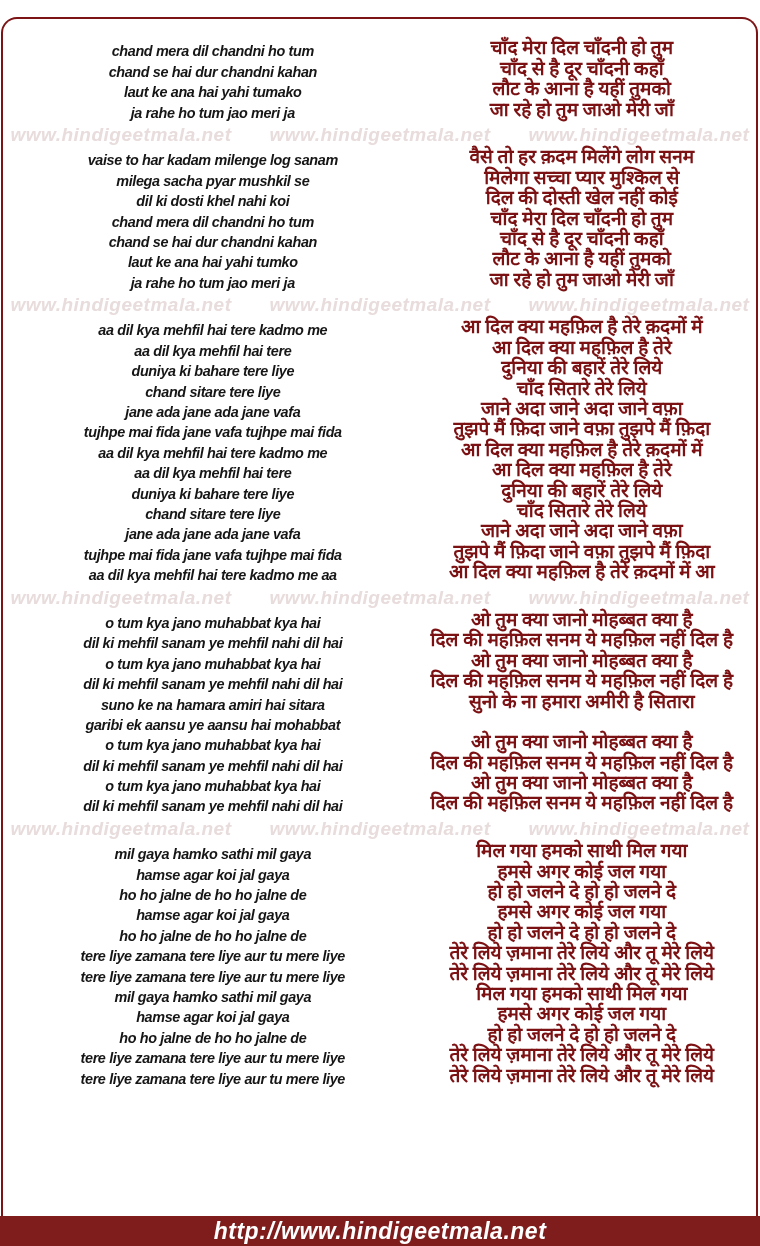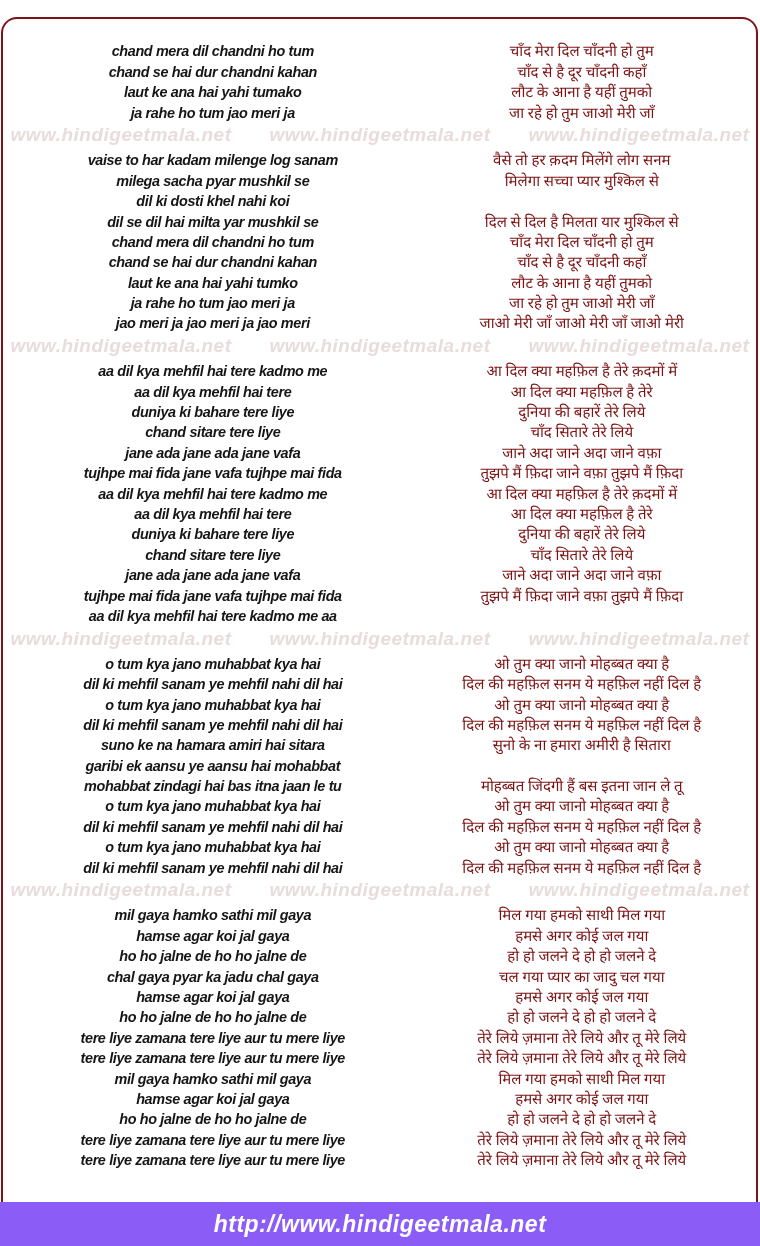--- a/index.html
+++ b/index.html
@@ -23,34 +23,35 @@
   .en{
     width:56%;text-align:center;
     font-style:italic;font-weight:bold;font-size:15.5px;
     letter-spacing:-0.4px;color:#161616;
     transform:scaleX(.93);
     white-space:nowrap;
   }
   .hi{
     width:44%;box-sizing:border-box;padding-right:22px;text-align:center;
     font-family:"Liberation Serif",serif;
-    font-size:15px;color:#7b1113;
+    font-size:19px;color:#7b1113;
     white-space:nowrap;
+    font-weight:bold;
   }
   .wm-row{
     display:flex;justify-content:center;gap:38px;
     height:20.4px;margin:3.5px 0;align-items:center;
   }
   .wm{
     font-style:italic;font-weight:bold;font-size:19px;
     color:#e8dcdc;letter-spacing:0.5px;white-space:nowrap;
   }
   .footer{
-    position:absolute;left:0;right:0;bottom:0;height:44px;
-    background:#8b5cf6;
+    position:absolute;left:0;right:0;bottom:0;height:30px;
+    background:#7f1d1d;
     display:flex;align-items:center;justify-content:center;
     z-index:5;
   }
   .footer span{
     color:#ffffff;font-style:italic;font-weight:bold;font-size:23px;
     letter-spacing:0.5px;
   }
 </style>
 </head>
 <body>
@@ -88,45 +89,38 @@
       <div class="lyric-row">
         <div class="en">vaise to har kadam milenge log sanam</div>
         <div class="hi">वैसे तो हर क़दम मिलेंगे लोग सनम</div>
       </div>
       <div class="lyric-row">
         <div class="en">milega sacha pyar mushkil se</div>
         <div class="hi">मिलेगा सच्चा प्यार मुश्किल से</div>
       </div>
       <div class="lyric-row">
         <div class="en">dil ki dosti khel nahi koi</div>
-      </div>
-      <div class="lyric-row">
-        <div class="en">dil se dil hai milta yar mushkil se</div>
-        <div class="hi">दिल से दिल है मिलता यार मुश्किल से</div>
+        <div class="hi">दिल की दोस्ती खेल नहीं कोई</div>
       </div>
       <div class="lyric-row">
         <div class="en">chand mera dil chandni ho tum</div>
         <div class="hi">चाँद मेरा दिल चाँदनी हो तुम</div>
       </div>
       <div class="lyric-row">
         <div class="en">chand se hai dur chandni kahan</div>
         <div class="hi">चाँद से है दूर चाँदनी कहाँ</div>
       </div>
       <div class="lyric-row">
         <div class="en">laut ke ana hai yahi tumko</div>
         <div class="hi">लौट के आना है यहीं तुमको</div>
       </div>
       <div class="lyric-row">
         <div class="en">ja rahe ho tum jao meri ja</div>
         <div class="hi">जा रहे हो तुम जाओ मेरी जाँ</div>
       </div>
-      <div class="lyric-row">
-        <div class="en">jao meri ja jao meri ja jao meri</div>
-        <div class="hi">जाओ मेरी जाँ जाओ मेरी जाँ जाओ मेरी</div>
-      </div>
     </div>
 
   <div class="wm-row">
     <span class="wm">www.hindigeetmala.net</span>
     <span class="wm">www.hindigeetmala.net</span>
     <span class="wm">www.hindigeetmala.net</span>
   </div>
 
   <div class="stanza">
       <div class="lyric-row">
@@ -172,20 +166,21 @@
       <div class="lyric-row">
         <div class="en">jane ada jane ada jane vafa</div>
         <div class="hi">जाने अदा जाने अदा जाने वफ़ा</div>
       </div>
       <div class="lyric-row">
         <div class="en">tujhpe mai fida jane vafa tujhpe mai fida</div>
         <div class="hi">तुझपे मैं फ़िदा जाने वफ़ा तुझपे मैं फ़िदा</div>
       </div>
       <div class="lyric-row">
         <div class="en">aa dil kya mehfil hai tere kadmo me aa</div>
+        <div class="hi">आ दिल क्या महफ़िल है तेरे क़दमों में आ</div>
       </div>
     </div>
 
   <div class="wm-row">
     <span class="wm">www.hindigeetmala.net</span>
     <span class="wm">www.hindigeetmala.net</span>
     <span class="wm">www.hindigeetmala.net</span>
   </div>
 
   <div class="stanza">
@@ -206,24 +201,20 @@
         <div class="hi">दिल की महफ़िल सनम ये महफ़िल नहीं दिल है</div>
       </div>
       <div class="lyric-row">
         <div class="en">suno ke na hamara amiri hai sitara</div>
         <div class="hi">सुनो के ना हमारा अमीरी है सितारा</div>
       </div>
       <div class="lyric-row">
         <div class="en">garibi ek aansu ye aansu hai mohabbat</div>
       </div>
       <div class="lyric-row">
-        <div class="en">mohabbat zindagi hai bas itna jaan le tu</div>
-        <div class="hi">मोहब्बत जिंदगी हैं बस इतना जान ले तू</div>
-      </div>
-      <div class="lyric-row">
         <div class="en">o tum kya jano muhabbat kya hai</div>
         <div class="hi">ओ तुम क्या जानो मोहब्बत क्या है</div>
       </div>
       <div class="lyric-row">
         <div class="en">dil ki mehfil sanam ye mehfil nahi dil hai</div>
         <div class="hi">दिल की महफ़िल सनम ये महफ़िल नहीं दिल है</div>
       </div>
       <div class="lyric-row">
         <div class="en">o tum kya jano muhabbat kya hai</div>
         <div class="hi">ओ तुम क्या जानो मोहब्बत क्या है</div>
@@ -245,24 +236,20 @@
         <div class="en">mil gaya hamko sathi mil gaya</div>
         <div class="hi">मिल गया हमको साथी मिल गया</div>
       </div>
       <div class="lyric-row">
         <div class="en">hamse agar koi jal gaya</div>
         <div class="hi">हमसे अगर कोई जल गया</div>
       </div>
       <div class="lyric-row">
         <div class="en">ho ho jalne de ho ho jalne de</div>
         <div class="hi">हो हो जलने दे हो हो जलने दे</div>
-      </div>
-      <div class="lyric-row">
-        <div class="en">chal gaya pyar ka jadu chal gaya</div>
-        <div class="hi">चल गया प्यार का जादु चल गया</div>
       </div>
       <div class="lyric-row">
         <div class="en">hamse agar koi jal gaya</div>
         <div class="hi">हमसे अगर कोई जल गया</div>
       </div>
       <div class="lyric-row">
         <div class="en">ho ho jalne de ho ho jalne de</div>
         <div class="hi">हो हो जलने दे हो हो जलने दे</div>
       </div>
       <div class="lyric-row">

